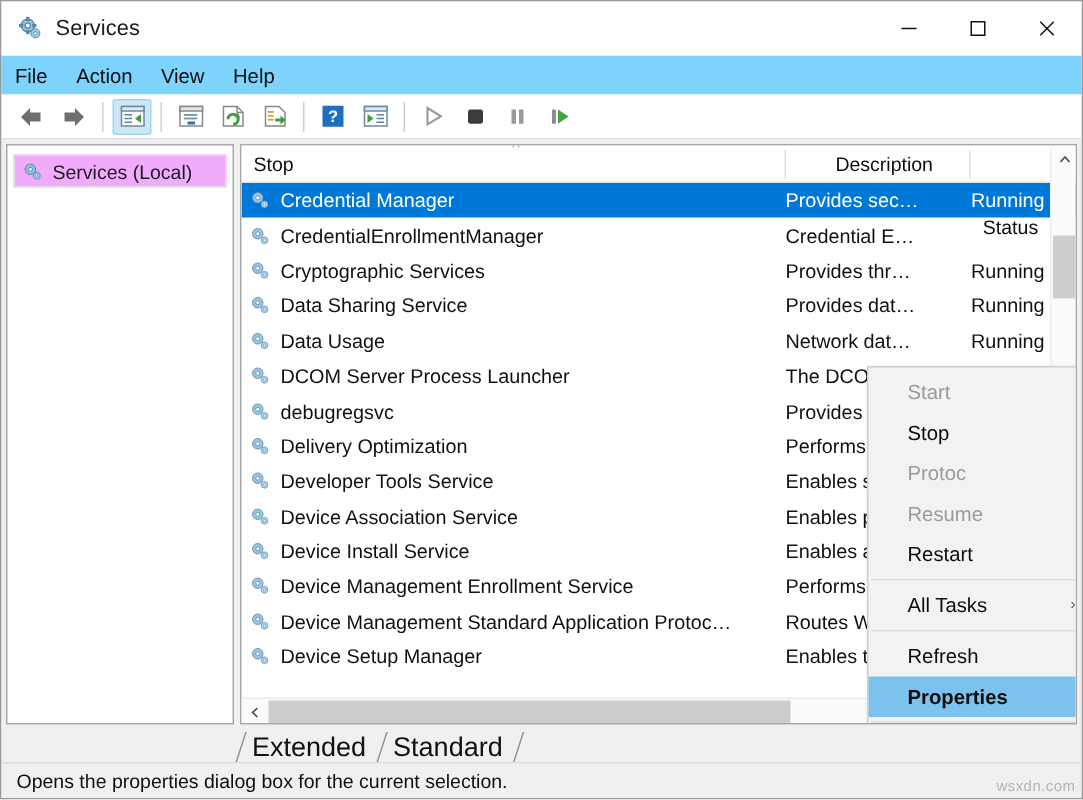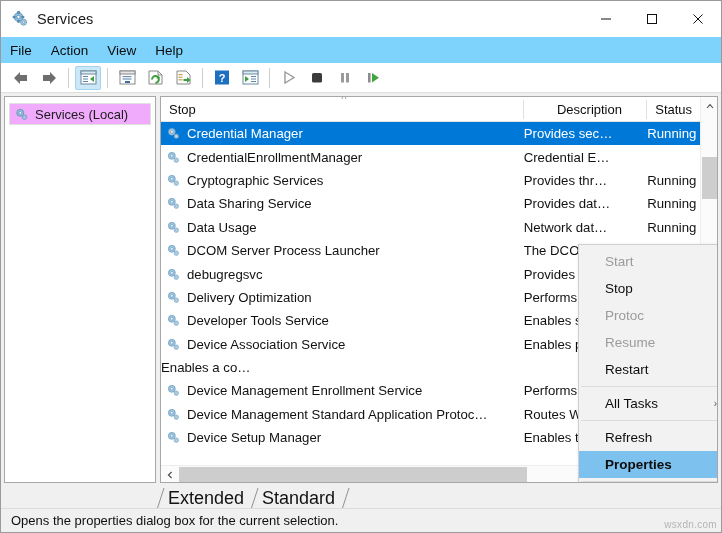--- a/index.html
+++ b/index.html
@@ -150,21 +150,21 @@
     display: flex;
     align-items: center;
     font-size: 13px;
     color: #0d0d0d;
     padding-left: 8px;
     position: relative;
     height: 25px;
   }
   .hdr-cell.name   { width: 364px; }
   .hdr-cell.desc   { width: 124px; justify-content: center; }
-  .hdr-cell.status { width: 70px; }
+  .hdr-cell.status { width: 70px; margin-top: 42px; }
   .hdr-div {
     position: absolute;
     right: 0; top: 3px;
     width: 1px; height: 19px;
     background: #e0e0e0;
   }
   .sort-arrow {
     position: absolute;
     left: 180px; top: -5px;
     font-size: 10px;
@@ -716,20 +716,35 @@
                       <circle cx="12.4" cy="12.2" r="1" fill="#ffffff"></circle>
   </g>
                   </svg>
                 </span>
                 <span class="txt">Device Association Service</span>
               </div>
               <div class="cell-desc">Enables pairi…</div>
               <div class="cell-status">Running</div>
             </div>
             <div class="row">
+              <div class="cell-name">
+                <span class="svcico">
+                  <svg width="15" height="15" viewBox="0 0 18 18">
+  <g fill="#9cc6e0" stroke="#5c8fb4" stroke-width=".7">
+    <circle cx="7" cy="7" r="4.2"></circle>
+                      <circle cx="7" cy="7" r="1.6" fill="#ffffff"></circle>
+  </g>
+  <g fill="#b9d7ea" stroke="#5c8fb4" stroke-width=".6">
+    <circle cx="12.4" cy="12.2" r="2.7"></circle>
+                      <circle cx="12.4" cy="12.2" r="1" fill="#ffffff"></circle>
+  </g>
+                  </svg>
+                </span>
+                <span class="txt">Device Install Service</span>
+              </div>
               <div class="cell-desc">Enables a co…</div>
               <div class="cell-status"></div>
             </div>
             <div class="row">
               <div class="cell-name">
                 <span class="svcico">
                   <svg width="15" height="15" viewBox="0 0 18 18">
   <g fill="#9cc6e0" stroke="#5c8fb4" stroke-width=".7">
     <circle cx="7" cy="7" r="4.2"></circle>
                       <circle cx="7" cy="7" r="1.6" fill="#ffffff"></circle>

